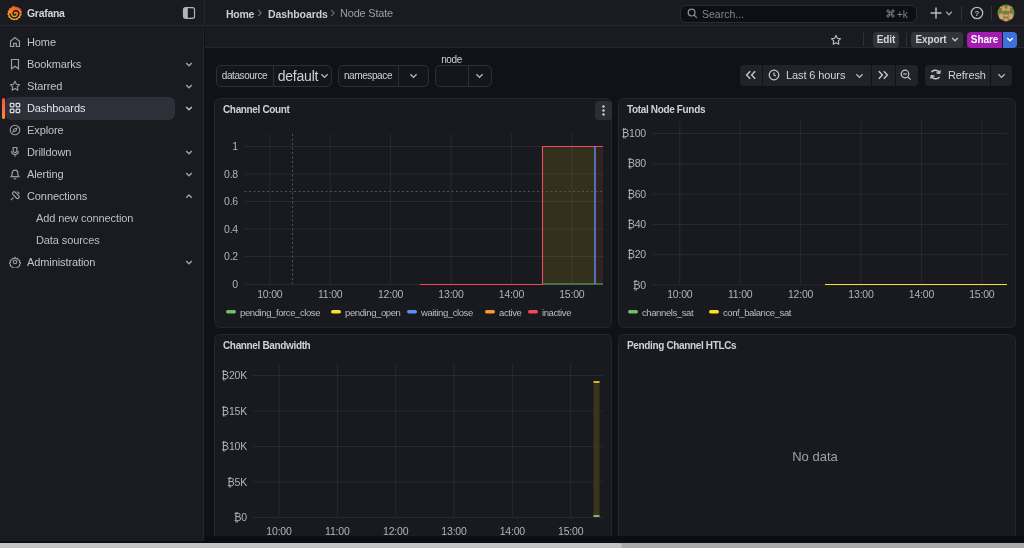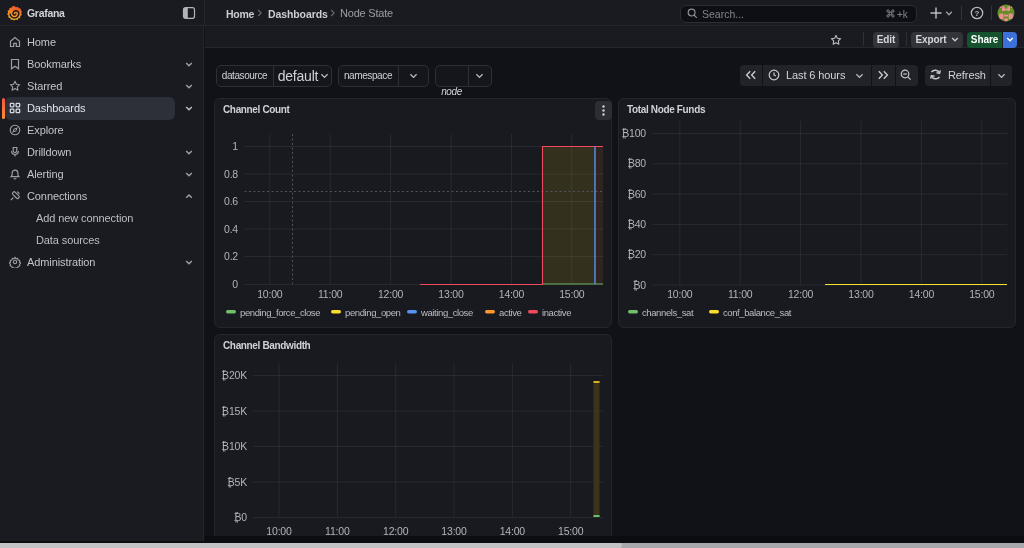--- a/index.html
+++ b/index.html
@@ -205,21 +205,21 @@
       </svg>
     <div class="abs" style="left:863px;top:32px;width:1px;height:14px;background:#2f3037;"></div>
     <div class="btn" style="left:873px;top:32px;width:26px;height:15.5px;background:#323439;">Edit</div>
     <div class="abs" style="left:906px;top:32px;width:1px;height:14px;background:#2f3037;"></div>
     <div class="btn" style="left:911px;top:32px;width:52px;height:15.5px;background:#323439;">
       <span style="margin-right:4px;">Export</span>
       <svg width="8" height="7" viewBox="0 0 8 7" fill="none" stroke="#c8c9d1" stroke-width="1.3">
           <path d="M1.2 2 L4 4.8 L6.8 2"></path>
         </svg>
     </div>
-    <div class="btn" style="left:967px;top:32px;width:35px;height:15.5px;background:#14532d;border-radius:4px 0 0 4px;color:#fff;">Share</div>
+    <div class="btn" style="left:967px;top:32px;width:35px;height:15.5px;background:#a21caf;border-radius:4px 0 0 4px;color:#fff;">Share</div>
     <div class="btn" style="left:1003px;top:32px;width:14px;height:15.5px;background:#3d71d9;border-radius:0 4px 4px 0;">
       <svg width="8" height="7" viewBox="0 0 8 7" fill="none" stroke="#fff" stroke-width="1.3">
           <path d="M1.2 2 L4 4.8 L6.8 2"></path>
         </svg>
     </div>
   </div>
 
   <div id="row3">
     <div class="grp" style="left:216px;top:64.5px;width:116px;height:22px;"></div>
     <div class="vdiv" style="left:273px;top:64.5px;height:22px;"></div>
@@ -231,21 +231,21 @@
 
     <div class="grp" style="left:338px;top:64.5px;width:91px;height:22px;"></div>
     <div class="vdiv" style="left:398px;top:64.5px;height:22px;"></div>
     <div class="ctext" style="left:338px;top:64.5px;width:60px;height:22px;">namespace</div>
     <svg class="abs" style="left:409px;top:72px;" width="9" height="8" viewBox="0 0 9 8" fill="none" stroke="#b9bac2" stroke-width="1.3">
         <path d="M1.4 2.2 L4.5 5.4 L7.6 2.2"></path>
       </svg>
 
     <div class="grp" style="left:435px;top:64.5px;width:57px;height:22px;"></div>
     <div class="vdiv" style="left:468px;top:64.5px;height:22px;"></div>
-    <div class="ctext" style="left:435px;top:80px;width:33px;height:22px;font-style:italic;">node</div>
+    <div class="ctext" style="left:435px;top:48px;width:33px;height:22px;">node</div>
     <svg class="abs" style="left:475px;top:72px;" width="9" height="8" viewBox="0 0 9 8" fill="none" stroke="#b9bac2" stroke-width="1.3">
         <path d="M1.4 2.2 L4.5 5.4 L7.6 2.2"></path>
       </svg>
 
     <div class="abs" style="left:740px;top:64.5px;width:178px;height:21px;background:#222328;border-radius:4px;"></div>
     <div class="vdiv" style="left:762px;top:64.5px;height:21px;background:#111217;"></div>
     <div class="vdiv" style="left:871px;top:64.5px;height:21px;background:#111217;"></div>
     <div class="vdiv" style="left:895px;top:64.5px;height:21px;background:#111217;"></div>
     <svg class="abs" style="left:745px;top:70px;" width="12" height="10" viewBox="0 0 12 10" fill="none" stroke="#c7c8d0" stroke-width="1.4">
         <path d="M5.2 1.2 L1.6 5 L5.2 8.8 M10.2 1.2 L6.6 5 L10.2 8.8"></path>
@@ -400,18 +400,22 @@
         </g>
       </g>
       <g font-family="Liberation Sans" font-size="9.5" letter-spacing="-0.4" fill="#bcbdc5">
         <rect x="102" y="204.5" width="10" height="3.5" rx="1.7" fill="#73bf69"></rect>
           <text x="116" y="210">send_capacity_msat</text>
         <rect x="211" y="204.5" width="10" height="3.5" rx="1.7" fill="#fade2a"></rect>
           <text x="225" y="210">receive_capacity_msat</text>
       </g>
     </svg>
   </div>
+  <div class="abs panel" id="p4" style="left:618px;top:334px;width:398px;height:212px;border-bottom:none;border-radius:6px 6px 0 0;">
+    <div class="ptitle">Pending Channel HTLCs</div>
+    <div class="abs" style="left:-3px;top:113.5px;width:398px;text-align:center;font-size:13px;color:#9fa1a8;">No data</div>
+  </div>
 
   <div class="abs" style="left:204px;top:536px;width:820px;height:8px;background:#0c0d10;"></div>
   <div class="abs" style="left:0;top:541px;width:1024px;height:3px;background:#0c0d10;"></div>
   <div class="abs" style="left:0;top:543px;width:1024px;height:5px;background:#a8a9ac;"></div>
   <div class="abs" style="left:0;top:543px;width:622px;height:5px;background:#c2c3c5;border-radius:0 3px 3px 0;"></div>
 </div>
 
 </body></html>

